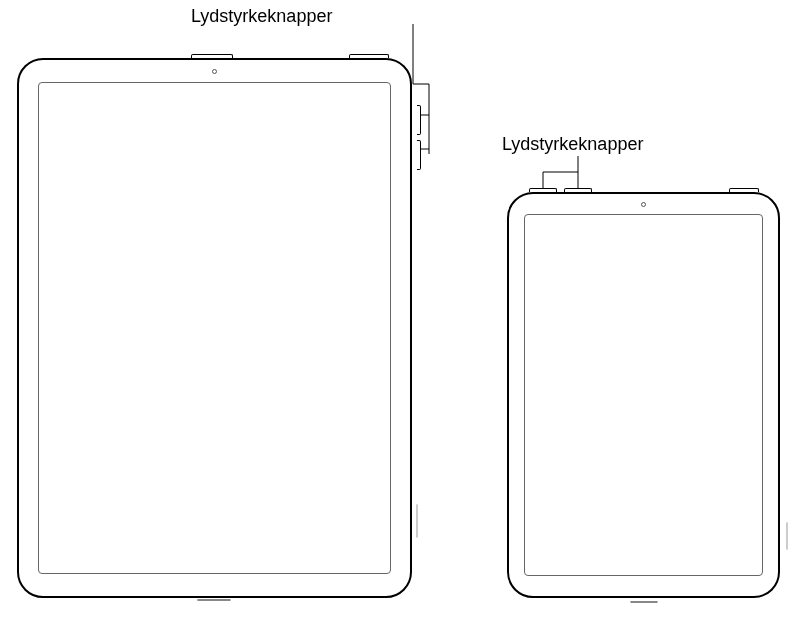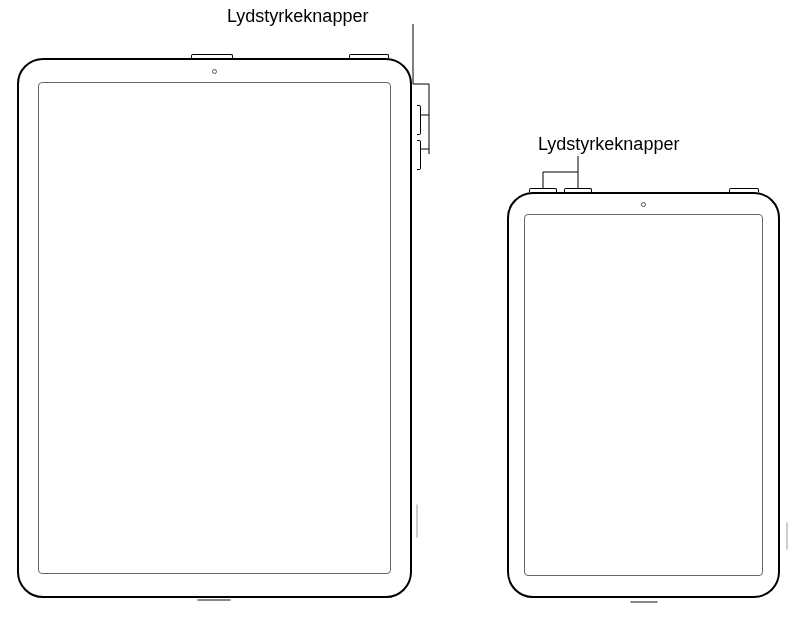--- a/index.html
+++ b/index.html
@@ -9,21 +9,20 @@
       background: #ffffff;
       position: relative;
       font-family: -apple-system, BlinkMacSystemFont, "Helvetica Neue", Arial, sans-serif;
     }
 
     .label {
       position: absolute;
       font-size: 18px;
       color: #000;
       white-space: nowrap;
-      margin-left: 36px;
     }
 
     .callout-line {
       position: absolute;
       stroke: #000;
       stroke-width: 1;
       fill: none;
     }
 
     

